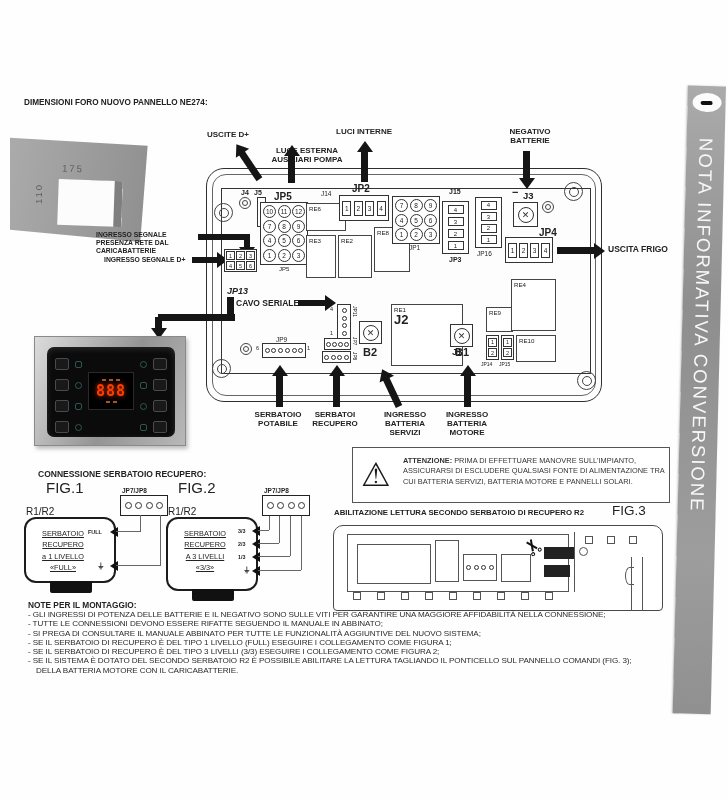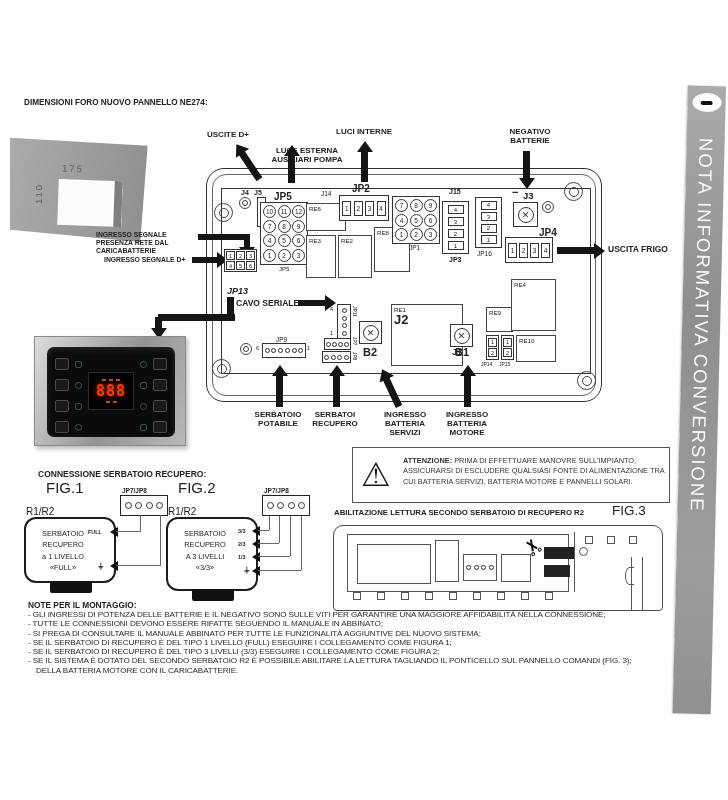--- a/index.html
+++ b/index.html
@@ -35,21 +35,21 @@
   .screw-sq{position:absolute;border:1.3px solid #333;display:flex;align-items:center;justify-content:center;background:#fff;}
   .screw-c{border:1.3px solid #333;border-radius:50%;width:16px;height:16px;display:flex;align-items:center;justify-content:center;font-size:9px;color:#333;}
   .screw-c::after{content:"\2715";}
   .cscrew{position:absolute;width:19px;height:19px;border:1.2px solid #444;border-radius:50%;display:flex;align-items:center;justify-content:center;}
   .cscrew::after{content:"";width:8px;height:8px;border:1px solid #444;border-radius:50%;}
   .sscrew{position:absolute;width:12px;height:12px;border:1px solid #444;border-radius:50%;display:flex;align-items:center;justify-content:center;}
   .sscrew::after{content:"";width:4px;height:4px;border:1px solid #444;border-radius:50%;}
   .vtext{writing-mode:vertical-rl;}
   
   .figbox{position:absolute;border:2px solid #1c1c1c;border-radius:12px;background:#fff;}
-  .figlines{padding-top:9px;font-size:7.3px;line-height:1.55;text-align:center;width:74px;}
+  .figlines{padding-top:9px;font-size:7.3px;line-height:1.55;text-align:center;width:74px;text-decoration:underline;}
   .tri-l{position:absolute;width:0;height:0;border-top:5px solid transparent;border-bottom:5px solid transparent;border-right:8px solid #111;}
   .thin{position:absolute;background:#666;}
   .pinlbl{position:absolute;font-size:5.4px;font-weight:bold;}
   .tab-b{position:absolute;background:#111;border-radius:2px;}
   .fconn{position:absolute;border:1.8px solid #222;display:flex;align-items:center;justify-content:space-evenly;background:#fff;}
   .fdot{width:7px;height:7px;border:1px solid #333;border-radius:50%;}
   
   .warnbox{position:absolute;border:1.2px solid #555;background:#fff;}
   .warn-ico{position:absolute;font-size:33px;color:#1a1a1a;line-height:1;}
   .warn-ico::before{content:"\26A0";}

